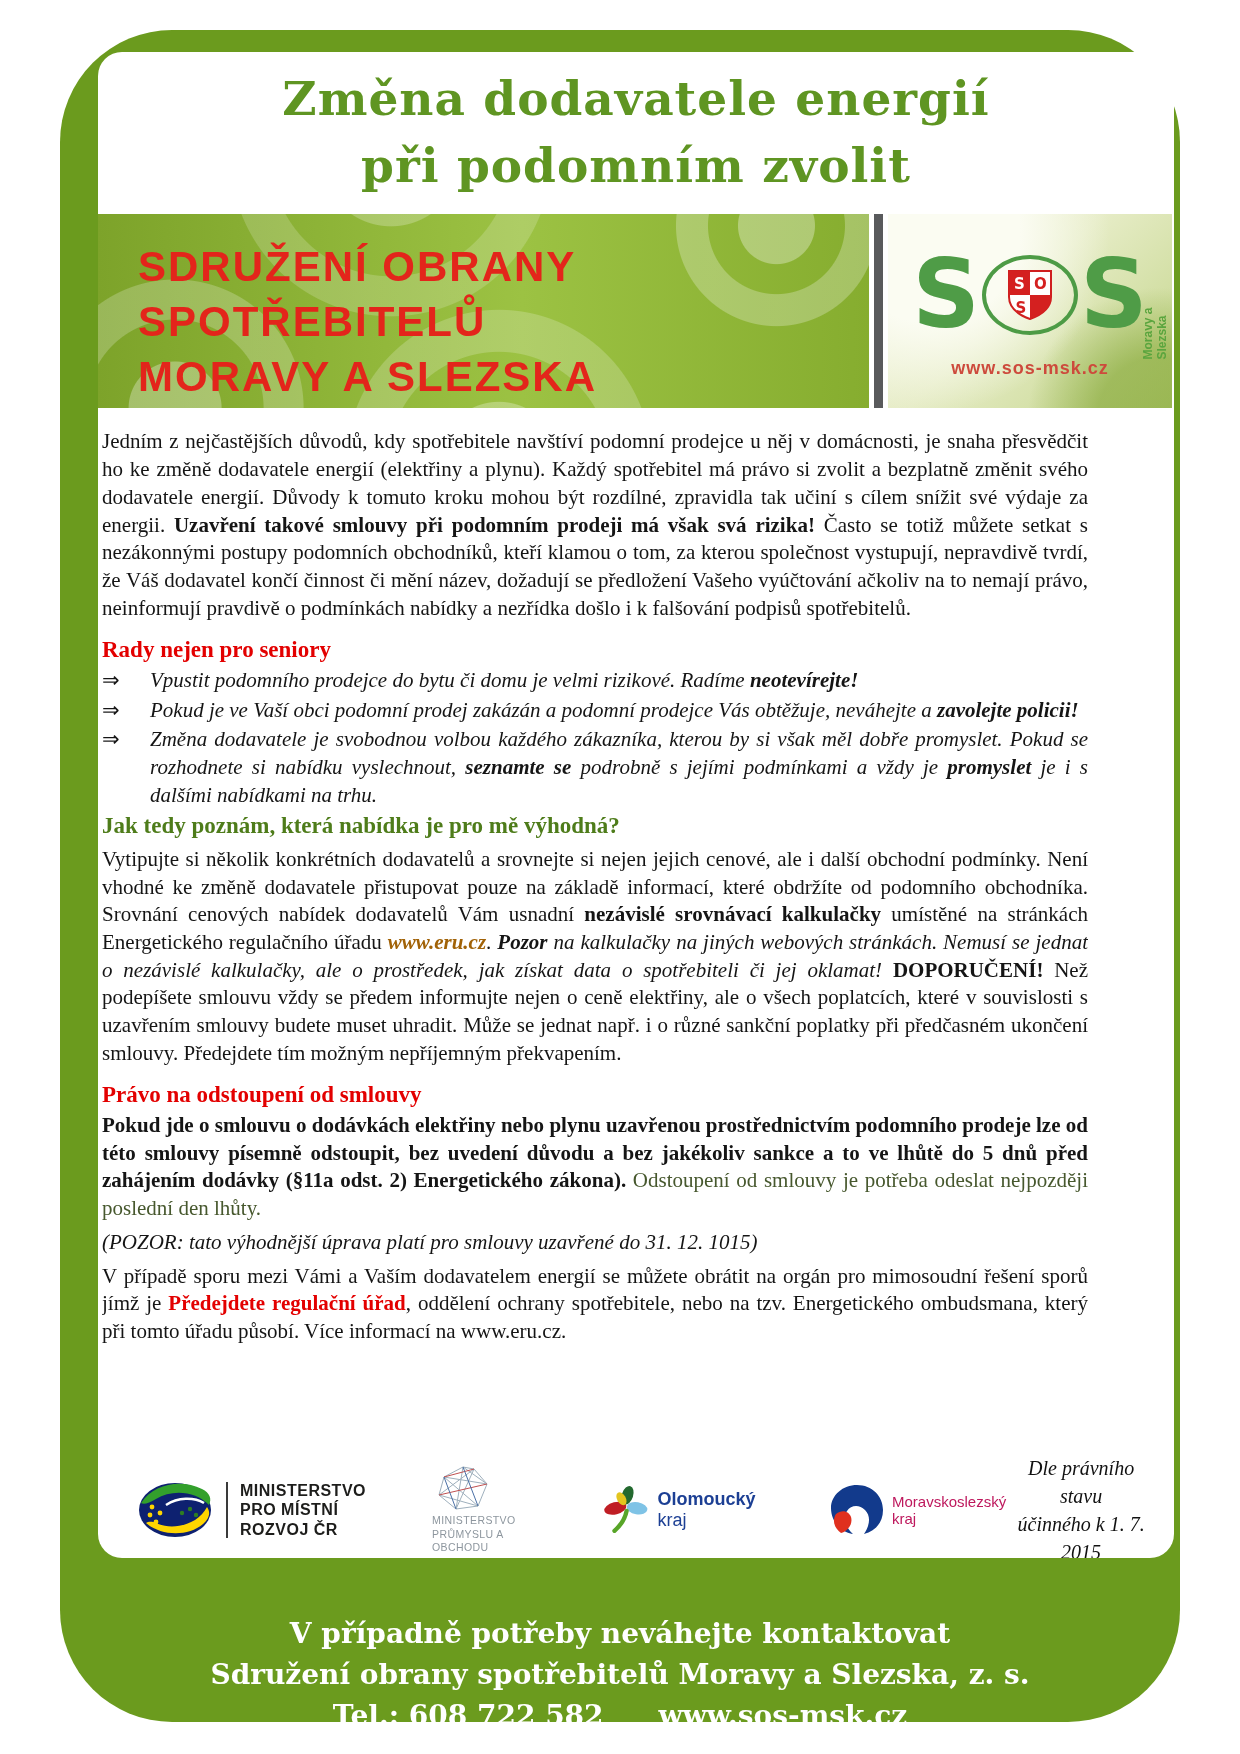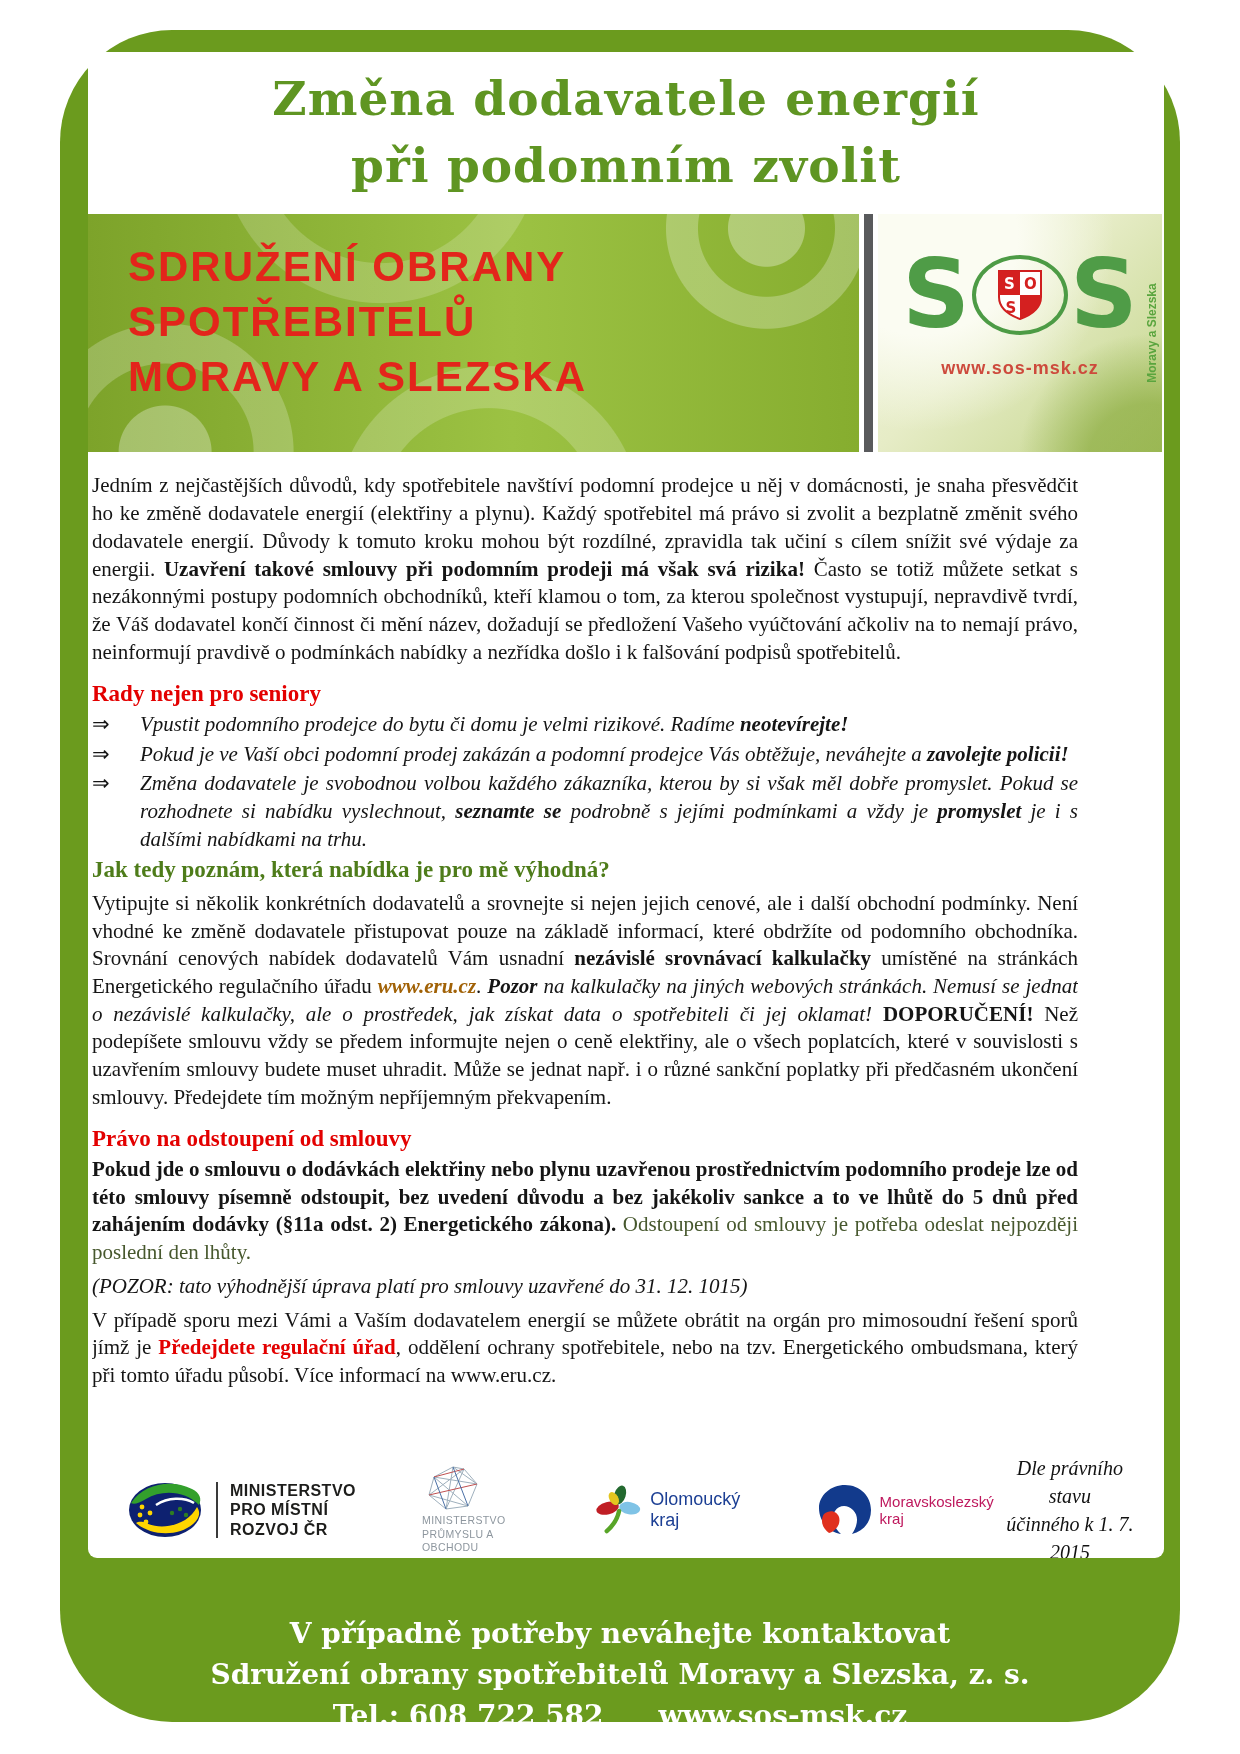--- a/index.html
+++ b/index.html
@@ -1,27 +1,27 @@
 <!DOCTYPE html>
 <html><head>
 <meta charset="utf-8">
 <style>
   html,body{margin:0;padding:0;background:#fff;}
   .page{position:relative;width:1240px;height:1754px;background:#fff;overflow:hidden;
         font-family:"Liberation Serif", serif;}
   
   .frame{position:absolute;left:60px;top:30px;width:1120px;height:1692px;
          background:#6b9b1e;border-radius:112px;}
-  .content{position:absolute;left:28px;top:22px;width:1076px;height:1506px;
-           background:#fff;border-radius:9px;overflow:hidden;}
+  .content{position:absolute;left:38px;top:22px;width:1076px;height:1506px;
+           background:#fff;border-radius:24px;overflow:hidden;}
   
   .title{margin:14px 0 0;text-align:center;font-family:"DejaVu Serif", serif;
          font-weight:700;font-size:47px;line-height:1.42;color:#5f9522;letter-spacing:1px;}
   
-  .banner{display:flex;margin-top:15px;height:238px;}
+  .banner{display:flex;margin-top:15px;height:194px;}
   .banner-left{flex:1;position:relative;padding:26px 0 0 40px;box-sizing:border-box;
     background-color:#8fae33;
     background-image:
       radial-gradient(circle at 88% 6%, rgba(255,255,255,.32) 0 38px, rgba(255,255,255,0) 39px 68px, rgba(255,255,255,.26) 69px 100px, rgba(255,255,255,0) 101px),
       radial-gradient(circle at 10% 100%, rgba(255,255,255,.30) 0 46px, rgba(255,255,255,0) 47px 88px, rgba(255,255,255,.22) 89px 128px, rgba(255,255,255,0) 129px),
       radial-gradient(circle at 52% 128%, rgba(255,255,255,.28) 0 60px, rgba(255,255,255,0) 61px 110px, rgba(255,255,255,.20) 111px 152px, rgba(255,255,255,0) 153px),
       radial-gradient(circle at 38% -30%, rgba(255,255,255,.24) 0 70px, rgba(255,255,255,0) 71px 120px, rgba(255,255,255,.18) 121px 160px, rgba(255,255,255,0) 161px),
       linear-gradient(90deg,#7da32a,#9cc243 55%,#86ad2f);}
   .banner-line{font-family:"Liberation Sans", sans-serif;font-weight:700;font-size:42px;
                line-height:1.30;color:#e3251b;letter-spacing:2px;}
@@ -60,21 +60,21 @@
          display:flex;align-items:center;}
   .logo-mmr{display:flex;align-items:center;margin-left:16px;}
   .mmr-divider{width:2px;height:56px;background:#3a3a3a;margin:0 12px;}
   .mmr-text{font-family:"Liberation Sans", sans-serif;font-weight:700;font-size:16px;
             line-height:1.2;color:#1d1d1b;letter-spacing:.5px;}
   .logo-mpo{display:flex;flex-direction:column;align-items:flex-start;margin-left:66px;}
   .mpo-text{font-family:"Liberation Sans", sans-serif;font-size:10.5px;color:#8d969e;
             line-height:1.3;letter-spacing:.4px;margin-top:3px;}
   .logo-olk{display:flex;align-items:center;margin-left:52px;}
   .olk-text{font-family:"Liberation Sans", sans-serif;font-size:18px;color:#1c3f94;margin-left:4px;}
-  .olk-text .b{font-weight:400;}
+  .olk-text .b{font-weight:700;}
   .logo-msk{display:flex;align-items:center;margin-left:56px;}
   .msk-text{font-family:"Liberation Sans", sans-serif;font-size:15px;color:#be185d;
             line-height:1.15;margin-left:6px;}
   .legal-note{margin-left:auto;margin-right:4px;font-style:italic;font-size:20px;
               color:#111;text-align:center;line-height:1.4;}
   
   .footer{position:absolute;left:0;width:100%;top:1584px;text-align:center;color:#fff;
           font-family:"DejaVu Serif", serif;font-weight:700;}
   .footer-line{font-size:28px;line-height:1.46;}
   .footer-phone{margin-right:55px;}

